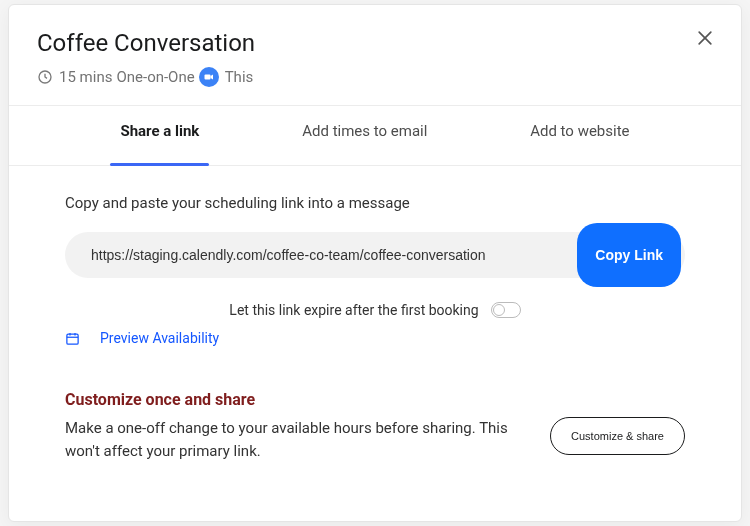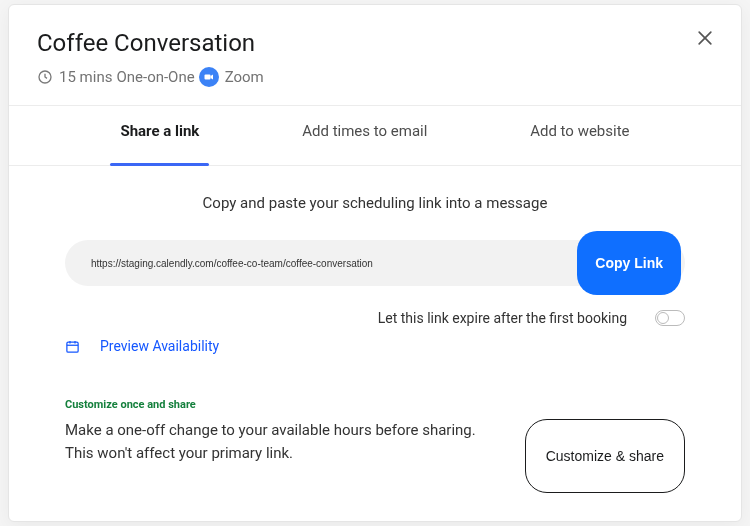--- a/index.html
+++ b/index.html
@@ -80,56 +80,55 @@
       height: 3px;
       background: #3b67f5;
       border-radius: 2px;
     }
     .body {
       padding: 28px 56px 24px 56px;
     }
     .instruction {
       font-size: 15px;
       color: #333;
-      margin-bottom: 28px;
-      text-align: center;
+      margin-bottom: 20px;
     }
     .link-row {
       display: flex;
       align-items: center;
       background: #f2f2f2;
       border-radius: 24px;
       padding: 4px 4px 4px 18px;
       height: 46px;
       margin-bottom: 24px;
     }
     .link-input {
       flex: 1;
       border: none;
       background: transparent;
-      font-size: 10px;
+      font-size: 14px;
       color: #333;
       outline: none;
       padding: 4px 8px;
     }
     .copy-btn {
       background: #0f6fff;
       color: #fff;
       border: none;
       font-weight: 700;
       font-size: 14px;
       padding: 24px 18px;
       border-radius: 20px;
       cursor: pointer;
     }
     .expire-row {
       display: flex;
-      justify-content: flex-end;
-      align-items: center;
-      gap: 28px;
+      justify-content: center;
+      align-items: center;
+      gap: 12px;
       font-size: 14px;
       color: #333;
       margin-bottom: 12px;
     }
     .toggle {
       width: 30px;
       height: 16px;
       border-radius: 10px;
       border: 1px solid #bbb;
       position: relative;
@@ -150,41 +149,41 @@
       display: inline-flex;
       align-items: center;
       gap: 20px;
       font-size: 14px;
       color: #1557ff;
       cursor: pointer;
       margin-bottom: 44px;
     }
     .customize-heading {
       font-weight: 700;
-      font-size: 11px;
-      color: #15803d;
+      font-size: 16px;
+      color: #7f1d1d;
       margin-bottom: 8px;
     }
     .customize-row {
       display: flex;
       align-items: flex-start;
       gap: 17px;
     }
     .customize-desc {
       flex: 1;
       font-size: 15px;
       color: #333;
       line-height: 1.5;
     }
     .customize-btn {
       border: 1px solid #1b1c1d;
       background: #fff;
       border-radius: 22px;
-      padding: 28px 20px;
-      font-size: 14px;
+      padding: 12px 20px;
+      font-size: 11px;
       font-weight: 500;
       color: #1b1c1d;
       cursor: pointer;
       white-space: nowrap;
     }
     svg { display: block; }
     .zoom-badge {
       width: 20px; height: 20px;
       border-radius: 50%;
       background: #3b82f6;
@@ -211,21 +210,21 @@
       <div class="meta-item">
         <span>One-on-One</span>
       </div>
       <div class="meta-item">
         <span class="zoom-badge">
           <svg width="12" height="12" viewBox="0 0 24 24" fill="#fff">
               <rect x="3" y="7" width="12" height="10" rx="2"></rect>
               <path d="M15 10l5-3v10l-5-3z"></path>
             </svg>
         </span>
-        <span>Zoom</span>
+        <span>This</span>
       </div>
     </div>
     <button class="close">
       <svg width="20" height="20" viewBox="0 0 24 24" fill="none" stroke="#555" stroke-width="2" stroke-linecap="round">
           <line x1="5" y1="5" x2="19" y2="19"></line>
           <line x1="19" y1="5" x2="5" y2="19"></line>
         </svg>
     </button>
   </div>
 

